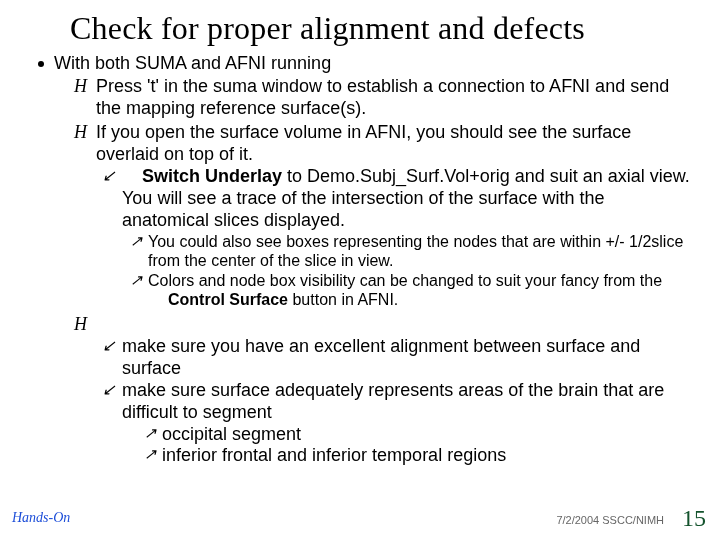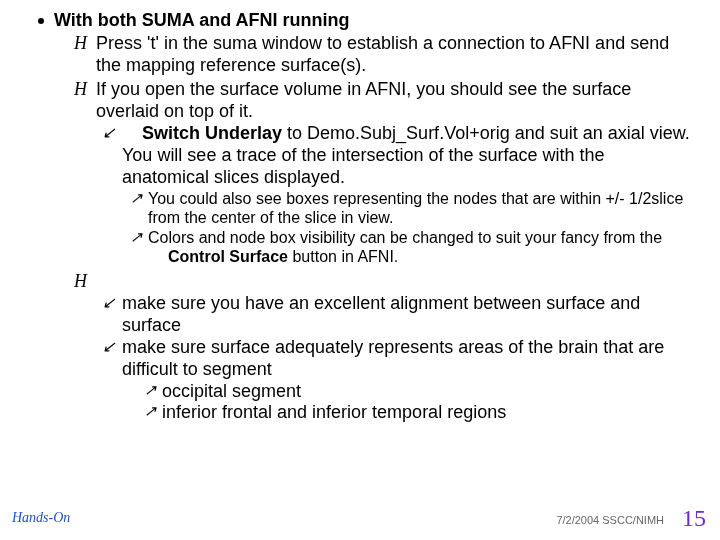--- a/index.html
+++ b/index.html
@@ -32,21 +32,21 @@
   }
   .dot {
     width: 6px;
     height: 6px;
     background: #000;
     border-radius: 50%;
     flex: 0 0 auto;
   }
   .b0 { margin-left: 8px; font-size: 18px; }
   .b0 .dot { margin-top: 8px; margin-right: 10px; }
-  .b0 .txt { font-weight: 700; }
+  .b0 .txt { font-weight: 400; }
 
   .b1 { margin-left: 44px; font-size: 18px; line-height: 1.22; margin-top: 2px; }
   .b1 .gl { font-family: "Times New Roman", serif; font-style: italic; font-size: 18px; margin-right: 8px; width: 14px; flex:0 0 auto; }
 
   .b2 { margin-left: 72px; font-size: 18px; line-height: 1.22; margin-top: 0px; }
   .b2 .gl { font-family: "Times New Roman", serif; font-style: italic; font-size: 16px; margin-right: 6px; width: 14px; flex:0 0 auto; color:#000; }
 
   .b3 { margin-left: 100px; font-size: 16px; line-height: 1.22; margin-top: 0px; }
   .b3 .gl { font-family: "Times New Roman", serif; font-style: italic; font-size: 15px; margin-right: 4px; width: 14px; flex:0 0 auto; }
 
@@ -68,29 +68,30 @@
     bottom: 14px;
     font-size: 11px;
     color: #666;
   }
   .page-num {
     position: absolute;
     right: 14px;
     bottom: 8px;
     font-family: "Times New Roman", serif;
     font-size: 24px;
-    color: #6d28d9;
+    color: #14532d;
   }
   .bold { font-weight: 700; margin-left: 20px; }
 </style>
 </head>
 <body>
 
 <div class="slide">
 
+  <h1 class="title">Check for proper alignment and defects</h1>
 
   <div class="row b0">
     <span class="dot"></span>
     <span class="txt">With both SUMA and AFNI running</span>
   </div>
 
   <div class="row b1">
     <span class="gl">H</span>
     <span>Press 't' in the suma window to establish a connection to AFNI and send the mapping reference surface(s).</span>
   </div>

